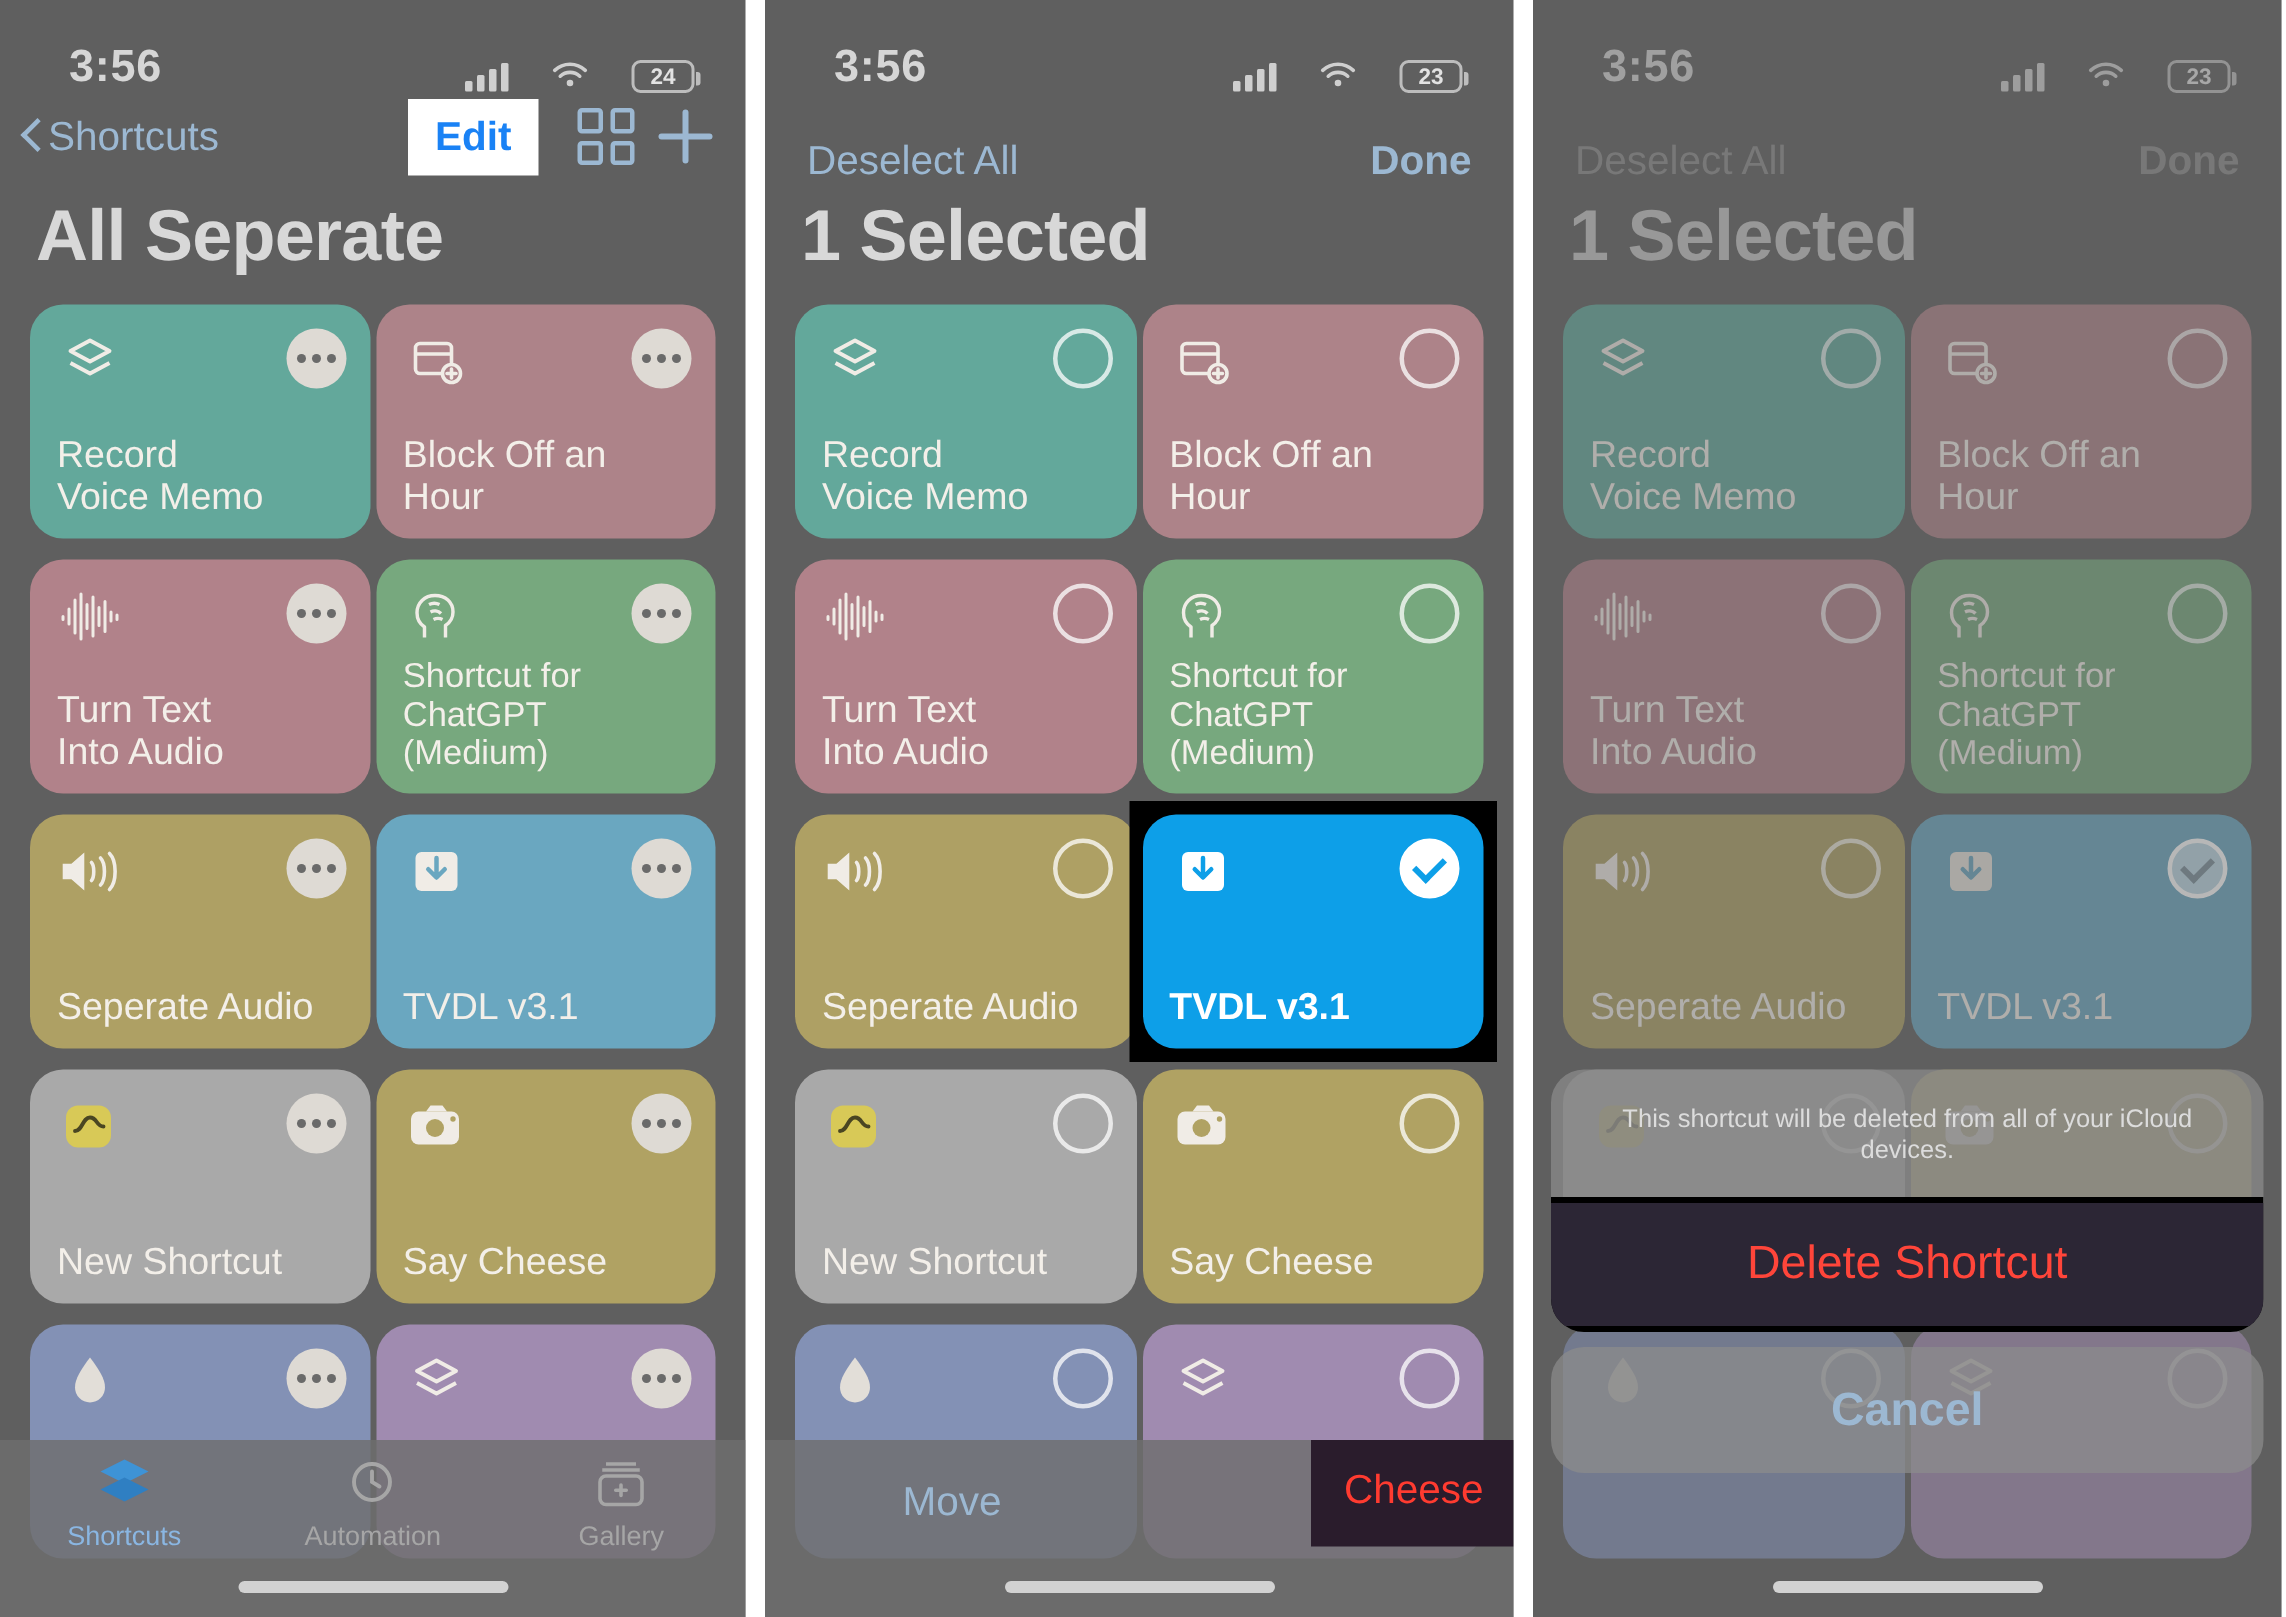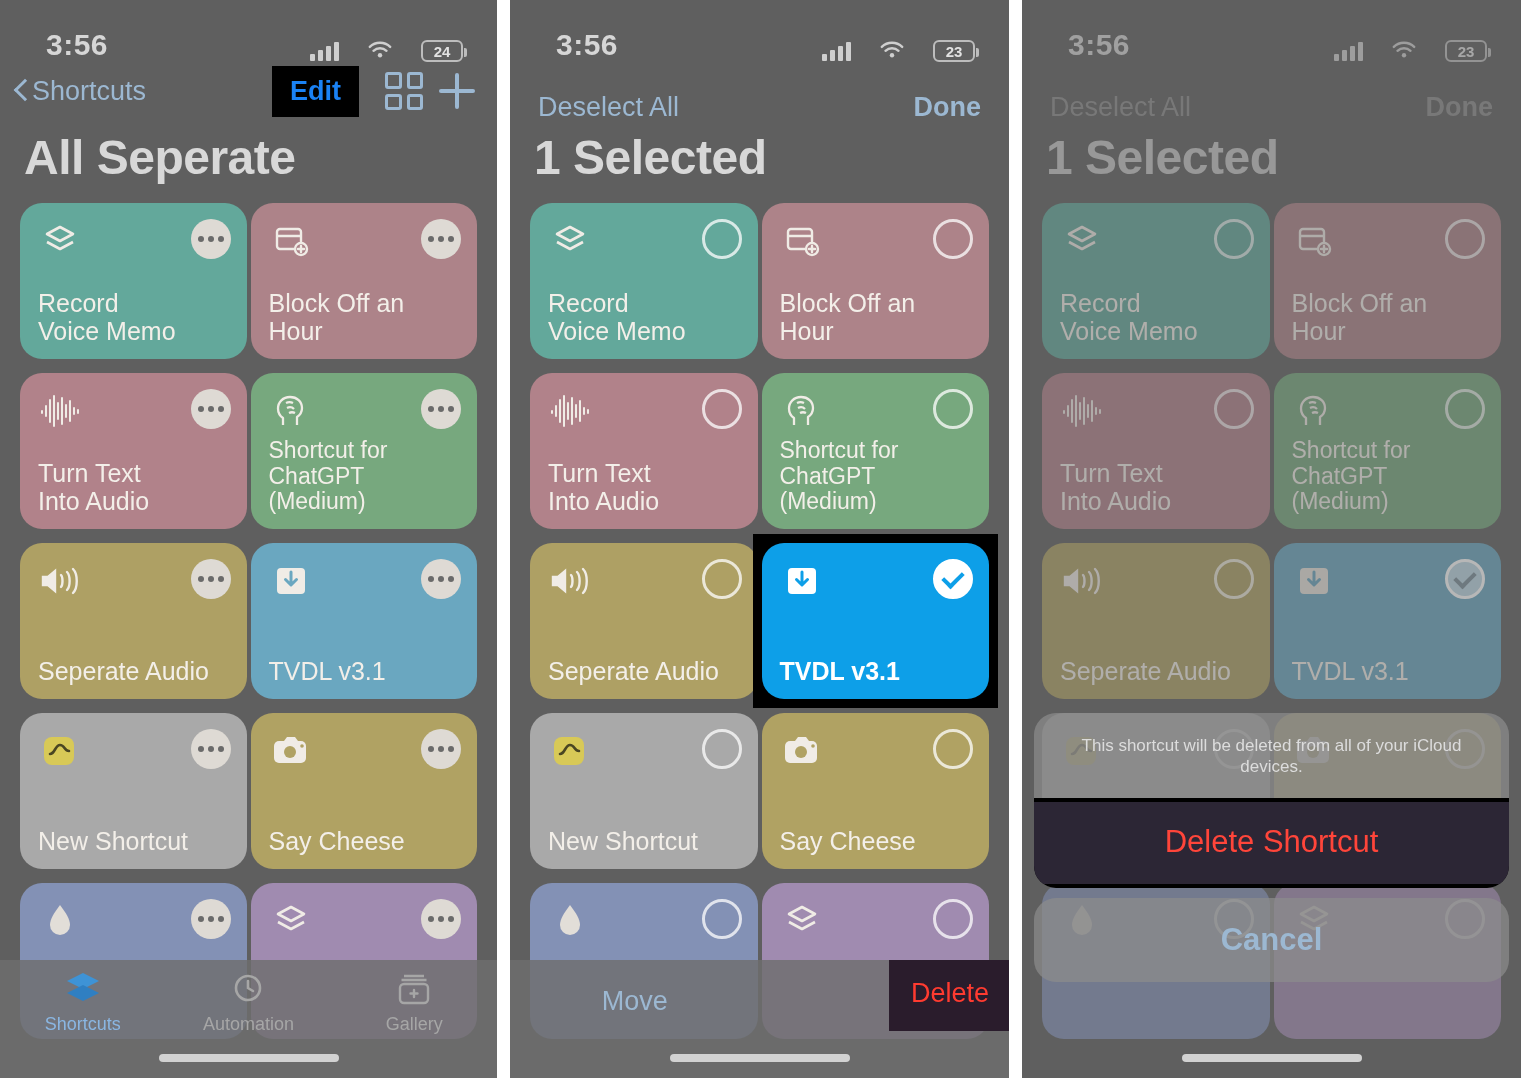--- a/index.html
+++ b/index.html
@@ -86,21 +86,21 @@
     display:inline-block; width: 14px; height: 24px; position: relative;
   }
   .nav-back .chev:before {
     content:""; position:absolute; left:3px; top:3px;
     width:13px; height:13px;
     border-left:3.5px solid #9cb8d2; border-bottom:3.5px solid #9cb8d2;
     transform: rotate(45deg);
   }
   .nav-spacer { flex: 1; }
   .nav-edit-wrap {
-    background: #000000;
+    background: #ffffff;
     padding: 10px 18px;
     margin-right: 10px;
   }
   .nav-edit { color: #1a82f5; font-size: 27px; font-weight: 600; }
   .nav-grid {
     width: 38px; height: 38px;
     display: grid; grid-template-columns: 1fr 1fr; grid-template-rows: 1fr 1fr;
     gap: 5px; margin: 0 16px;
   }
   .nav-grid i { border: 3px solid #9cb8d2; border-radius: 3px; display:block; }
@@ -636,21 +636,21 @@
           </div>
         <div class="label"></div>
         <div class="checkcircle"></div>
       </div>
     </div>
 
     <div class="acttoolbar">
       <div class="act">Move</div>
       <div class="act delete-wrap">
         <div class="delete-box">
-          <span>Delete</span>
+          <span>Cheese</span>
         </div>
       </div>
     </div>
 
     <div class="home-ind"></div>
   </div>
 
   <div class="panel p3">
     <div class="dimmer"></div>
 

